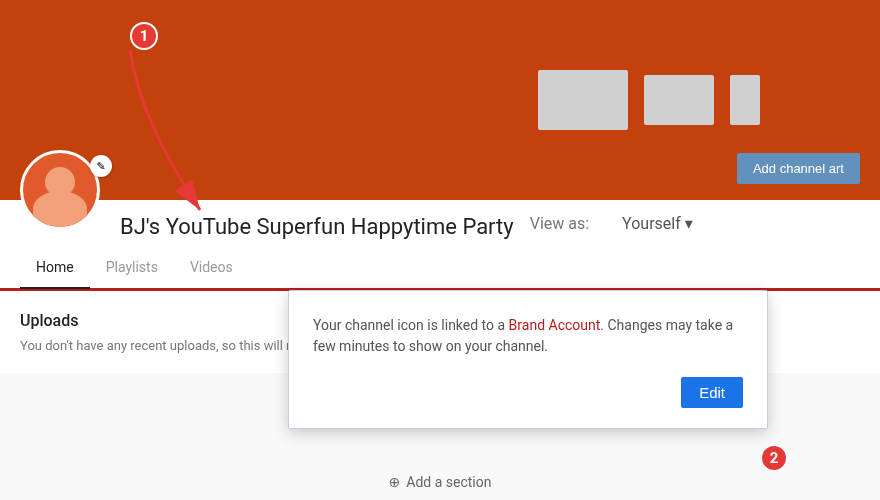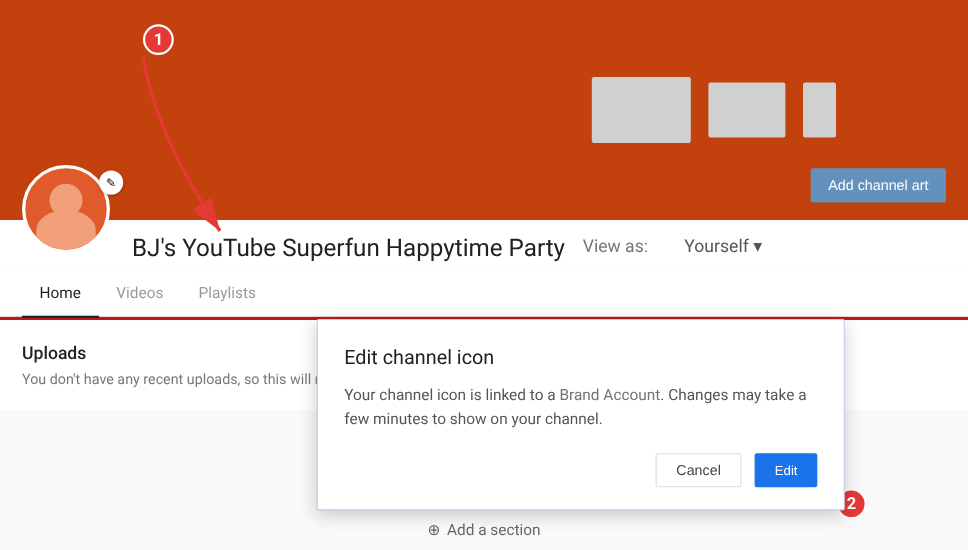--- a/index.html
+++ b/index.html
@@ -278,21 +278,21 @@
     }
 
     .modal-body {
       font-size: 14px;
       color: #555;
       line-height: 1.5;
       margin-bottom: 20px;
     }
 
     .modal-body a {
-      color: #737373;
+      color: #b91c1c;
       text-decoration: none;
     }
 
     .modal-actions {
       display: flex;
       justify-content: flex-end;
       gap: 12px;
     }
 
     .btn-cancel {
@@ -303,21 +303,21 @@
       font-size: 13px;
       border-radius: 2px;
       cursor: pointer;
     }
 
     .btn-edit {
       background: #1a73e8;
       border: none;
       color: white;
       padding: 7px 18px;
-      font-size: 12px;
+      font-size: 15px;
       border-radius: 2px;
       cursor: pointer;
     }
 
     
     .arrow-svg {
       position: absolute;
       top: 40px;
       left: 110px;
       z-index: 6;
@@ -357,22 +357,22 @@
 <div class="badge-circle badge-1">1</div>
 
 <div class="channel-name-row">
   <span class="channel-name">BJ's YouTube Superfun Happytime Party</span>
   <span class="view-as">View as:</span>
   <span class="view-as" style="color:#555; cursor:pointer;margin-left:17px;">Yourself ▾</span>
 </div>
 
 <div class="channel-tabs">
   <div class="channel-tab active">Home</div>
+  <div class="channel-tab">Playlists</div>
   <div class="channel-tab">Videos</div>
-  <div class="channel-tab">Playlists</div>
 </div>
 
 <div class="main-content">
   <div class="uploads-title">Uploads</div>
   <div class="uploads-empty">You don't have any recent uploads, so this will n...</div>
 </div>
 
 <div class="add-section-bar">
   <span>⊕</span>
   <span>Add a section</span>
@@ -382,24 +382,22 @@
   <defs>
     <marker id="arrowhead" markerWidth="10" markerHeight="7" refX="10" refY="3.5" orient="auto">
       <polygon points="0 0, 10 3.5, 0 7" fill="#e53935"></polygon>
     </marker>
   </defs>
   <path d="M 20 10 Q 30 80 90 170" stroke="#e53935" stroke-width="3" fill="none" marker-end="url(#arrowhead)"></path>
 </svg>
 
 <div class="modal-overlay">
   <div class="modal-dialog">
-    <div class="modal-title">Edit channel icon</div>
     <div class="modal-body">
       <span>Your channel icon is linked to a </span><a href="#">Brand Account</a><span>. Changes may take a few minutes to show on your channel.</span>
     </div>
     <div class="modal-actions">
-      <button class="btn-cancel">Cancel</button>
       <button class="btn-edit">Edit</button>
     </div>
   </div>
 </div>
 
 <div class="badge-circle badge-2">2</div>
 
 </body></html>

